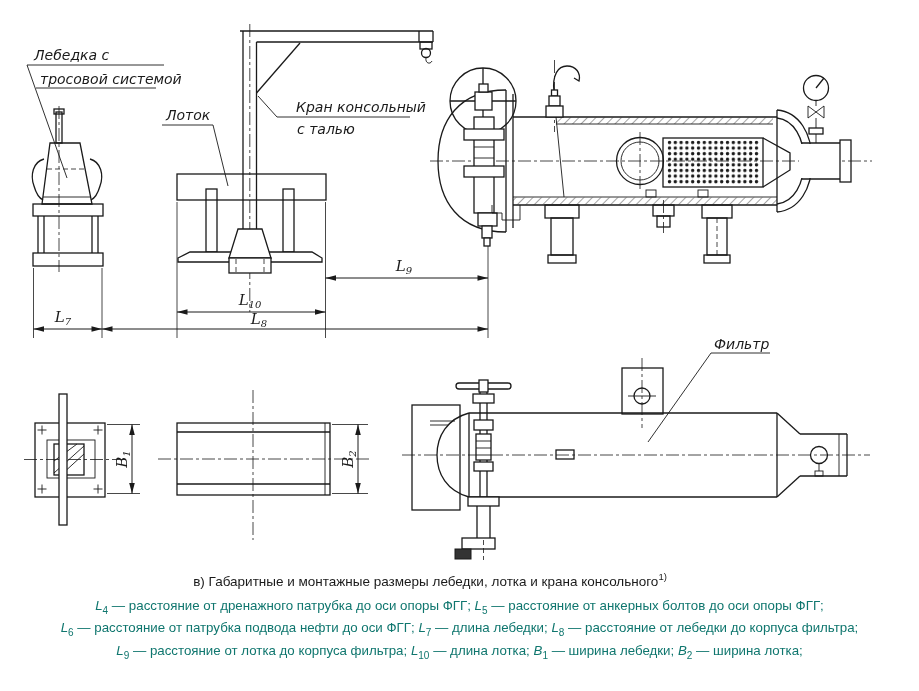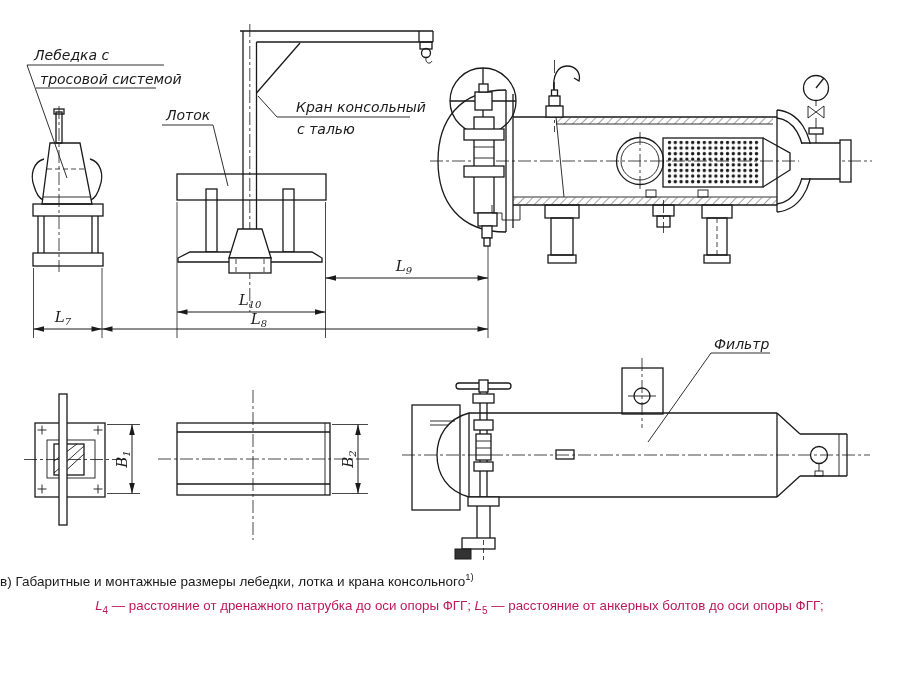--- a/index.html
+++ b/index.html
@@ -10,25 +10,25 @@
   .t{stroke:#1a1a1a;fill:none;stroke-width:0.9;}
   .wf{stroke:#1a1a1a;fill:#fff;stroke-width:1.3;}
   .cl{stroke:#1a1a1a;fill:none;stroke-width:0.8;stroke-dasharray:13 3 3 3;}
   .dsh{stroke:#1a1a1a;fill:none;stroke-width:0.8;stroke-dasharray:5 3;}
   .dim{stroke:#1a1a1a;fill:none;stroke-width:1;}
   .ext{stroke:#1a1a1a;fill:none;stroke-width:0.8;}
   .arr{fill:#1a1a1a;stroke:none;}
   text.lbl{font:italic 14px "DejaVu Sans",sans-serif;fill:#1a1a1a;}
   text.dlb{font:italic 15px "DejaVu Serif",serif;fill:#1a1a1a;}
   text.dlb tspan.sb{font-size:10px;}
-  .caption{position:absolute;left:0;top:571px;width:860px;
+  .caption{position:absolute;left:0;top:571px;width:860px;text-align:center;
            font-size:13.5px;color:#1a1a1a;}
   .caption sup{font-size:9.5px;}
   .footnotes{position:absolute;left:0;top:597px;width:919px;text-align:center;
-             font-size:13.3px;line-height:17.6px;color:#be185d;}
+             font-size:13.3px;line-height:17.6px;color:#0f766e;}
   .fn-line .var{font-style:italic;}
   .fn-line sub{font-size:10px;}
 </style>
 </head>
 <body>
 
 <div class="page">
 
 <svg width="919" height="566" viewBox="0 0 919 566">
   <defs>
@@ -323,15 +323,17 @@
     <polygon class="arr" points="358,424.5 355.2,435 360.8,435"></polygon>
     <polygon class="arr" points="358,493.5 355.2,483 360.8,483"></polygon>
   </g>
   <text class="dlb" x="348" y="464" text-anchor="middle" transform="rotate(-90 348 459)"><tspan>B</tspan><tspan class="sb" dy="3">2</tspan></text>
 </svg>
 
 <div class="caption"><span>в) Габаритные и монтажные размеры лебедки, лотка и крана консольного</span><sup>1)</sup></div>
 
 <div class="footnotes">
       <div class="fn-line"><span class="var">L</span><sub>4</sub> — расстояние от дренажного патрубка до оси опоры ФГГ; <span class="var">L</span><sub>5</sub> — расстояние от анкерных болтов до оси опоры ФГГ;</div>
+      <div class="fn-line"><span class="var">L</span><sub>6</sub> — расстояние от патрубка подвода нефти до оси ФГГ;  <span class="var">L</span><sub>7</sub> — длина лебедки;  <span class="var">L</span><sub>8</sub> — расстояние от лебедки до корпуса фильтра;</div>
+      <div class="fn-line"><span class="var">L</span><sub>9</sub> — расстояние от лотка до корпуса фильтра; <span class="var">L</span><sub>10</sub> — длина лотка; <span class="var">B</span><sub>1</sub> — ширина лебедки; <span class="var">B</span><sub>2</sub> — ширина лотка;</div>
     </div>
 
 </div>
 
 </body></html>

